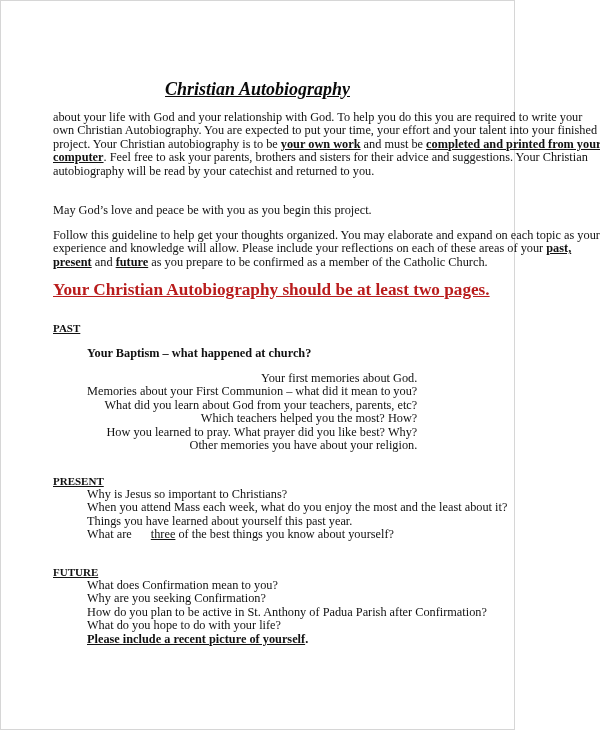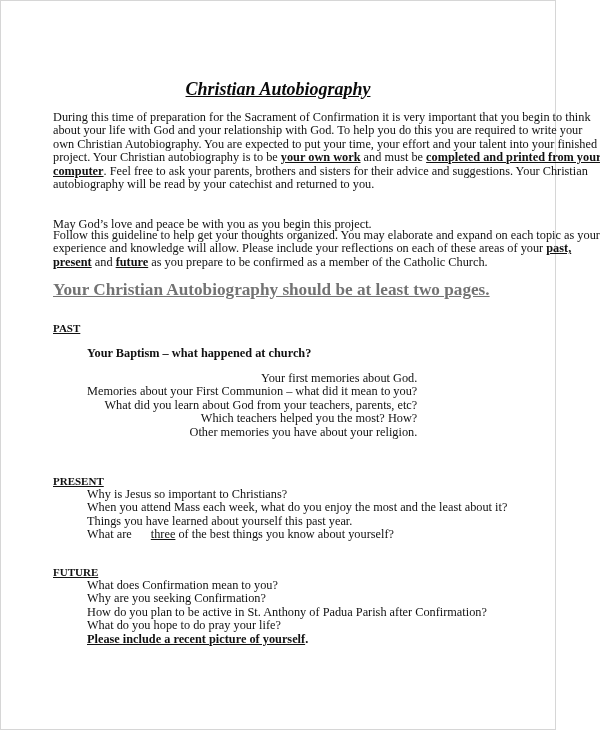--- a/index.html
+++ b/index.html
@@ -1,20 +1,20 @@
 <!DOCTYPE html>
 <html><head>
   <meta charset="utf-8">
   <style>
     html, body { margin: 0; padding: 0; background: #ffffff; }
     body { width: 600px; height: 730px; overflow: hidden; }
     .page {
       position: relative;
       box-sizing: border-box;
-      width: 556px; height: 730px;
+      width: 515px; height: 730px;
       border: 1px solid #d6d6d6;
       background: #ffffff;
       font-family: "Liberation Serif", serif;
       color: #111111;
       font-size: 12.3px;
       line-height: 13.4px;
     }
     .abs { position: absolute; }
     .title {
       left: 0; width: 100%; top: 78px; text-align: center;
@@ -22,72 +22,72 @@
       text-decoration: underline; line-height: 20px;
       color: #0a0a0a;
     }
     .para { left: 52px; width: 520px; white-space: nowrap; }
     .para div { height: 13.4px; }
     .bu { font-weight: bold; text-decoration: underline; margin-top: 24px; }
     .u { text-decoration: underline; padding-left: 16px; }
     .big {
       left: 52px; top: 279px; font-size: 17.2px; font-weight: bold;
       text-decoration: underline; line-height: 20px; white-space: nowrap;
-      color: #737373;
+      color: #b91c1c;
     }
     .sec-head { left: 52px; font-weight: bold; text-decoration: underline; font-size: 11px; }
     .q { left: 86px; white-space: nowrap; }
     .q div { height: 13.4px; }
   </style>
 </head>
 <body>
 
 <div class="page">
 
   <div class="abs title">Christian Autobiography</div>
 
   <div class="abs para" style="top:110px;">
-    <div>During this time of preparation for the Sacrament of Confirmation it is very important that you begin to think</div>
     <div>about your life with God and your relationship with God.  To help you do this you are required to write your</div>
     <div>own Christian Autobiography. You are expected to put your time, your effort and your talent into your finished</div>
     <div><span>project. Your Christian autobiography is to be </span><span class="bu">your own work</span><span> and must be </span><span class="bu">completed and printed from your</span></div>
     <div><span class="bu">computer</span><span>. Feel free to ask your parents, brothers and sisters for their advice and suggestions. Your Christian</span></div>
     <div>autobiography will be read by your catechist and returned to you.</div>
   </div>
 
-  <div class="abs para" style="top:217px;">May God’s love and peace be with you as you begin this project.</div>
+  <div class="abs para" style="top:203px;">May God’s love and peace be with you as you begin this project.</div>
 
   <div class="abs para" style="top:228px;">
     <div>Follow this guideline to help get your thoughts organized. You may elaborate and expand on each topic as your</div>
     <div><span>experience and knowledge will allow.  Please include your reflections on each of these areas of your </span><span class="bu">past,</span></div>
     <div><span class="bu">present</span><span> and </span><span class="bu">future</span><span> as you prepare to be confirmed as a member of the Catholic Church.</span></div>
   </div>
 
   <div class="abs big">Your Christian Autobiography should be at least two pages.</div>
 
   <div class="abs sec-head" style="top:321px;">PAST</div>
   <div class="abs q" style="top:346px;font-weight:bold;">Your Baptism – what happened at church?</div>
   <div class="abs q" style="top:371px;text-align:right;">
     <div>Your first memories about God.</div>
     <div>Memories about your First Communion – what did it mean to you?</div>
     <div>What did you learn about God from your teachers, parents, etc?</div>
     <div>Which teachers helped you the most?  How?</div>
+    <div>How you learned to pray.  What prayer did you like best?  Why?</div>
     <div>Other memories you have about your religion.</div>
   </div>
 
   <div class="abs sec-head" style="top:474px;">PRESENT</div>
   <div class="abs q" style="top:487px;">
     <div>Why is Jesus so important to Christians?</div>
     <div>When you attend Mass each week, what do you enjoy the most and the least about it?</div>
     <div>Things you have learned about yourself this past year.</div>
     <div><span>What are </span><span class="u">three</span><span> of the best things you know about yourself?</span></div>
   </div>
 
   <div class="abs sec-head" style="top:565px;">FUTURE</div>
   <div class="abs q" style="top:578px;">
     <div>What does Confirmation mean to you?</div>
     <div>Why are you seeking Confirmation?</div>
     <div>How do you plan to be active in St. Anthony of Padua Parish after Confirmation?</div>
-    <div>What do you hope to do pray your life?</div>
+    <div>What do you hope to do with your life?</div>
     <div><span class="bu">Please include a recent picture of yourself</span><span style="font-weight:bold;">.</span></div>
   </div>
 
 </div>
 
 </body></html>

